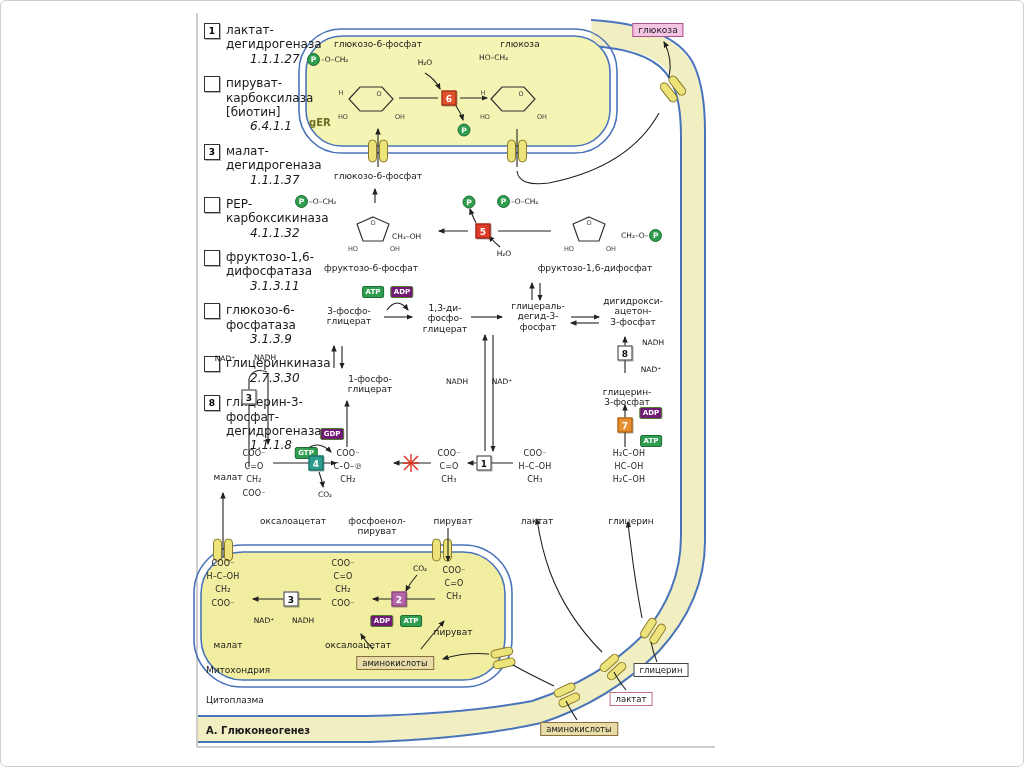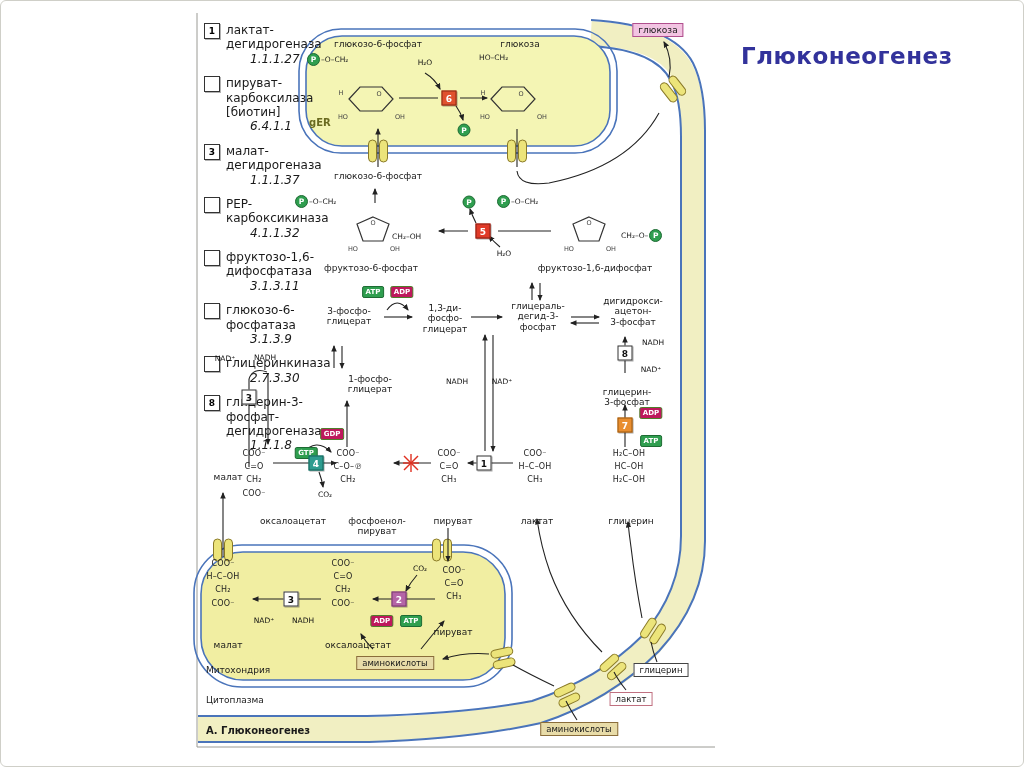--- a/index.html
+++ b/index.html
@@ -12,21 +12,21 @@
   .ger{font-weight:bold;color:#6a6a20;font-size:10px;}
   .formula{position:absolute;font-size:8px;line-height:1.65;color:#222;text-align:center;transform:translateX(-50%);white-space:pre-line;letter-spacing:.2px;}
   .chain{position:absolute;font-size:7.5px;color:#222;display:inline-flex;align-items:center;gap:1px;white-space:nowrap;}
   .ebox{position:absolute;width:13px;height:13px;border:1px solid #333;display:flex;align-items:center;justify-content:center;font-size:9px;font-weight:bold;background:#fff;color:#111;transform:translate(-50%,-50%);box-shadow:1px 1px 0 rgba(0,0,0,.35);z-index:5;}
   .e-red{background:#e03a28;color:#fff;border-color:#8a1f12;}
   .e-orangered{background:#e0512d;color:#fff;border-color:#8a2a12;}
   .e-orange{background:#e98e2f;color:#fff;border-color:#9c5a12;}
   .e-teal{background:#2e9c8f;color:#fff;border-color:#14655b;}
   .e-purple{background:#b565a7;color:#fff;border-color:#7a3a6e;}
   .badge{position:absolute;font-size:7px;font-weight:bold;color:#fff;background:#2f9e4f;border:1px solid #1d6b33;border-radius:2px;padding:0 2.5px;line-height:10px;transform:translate(-50%,-50%);z-index:4;}
-  .badge.light{background:#be185d;border-color:#4e7d2a;}
+  .badge.light{background:#701a75;border-color:#4e7d2a;}
   .pbadge{position:absolute;width:11px;height:11px;border-radius:50%;background:#2f9e4f;border:1px solid #1d6b33;color:#fff;font-size:7.5px;font-weight:bold;display:flex;align-items:center;justify-content:center;transform:translate(-50%,-50%);z-index:4;}
   .pbadge.inline{position:static;transform:none;flex:0 0 auto;}
   .nad{position:absolute;font-size:7.5px;color:#111;transform:translate(-50%,-50%);white-space:nowrap;}
   .cbox{position:absolute;font-size:8.5px;white-space:nowrap;display:flex;align-items:center;justify-content:center;transform:translate(-50%,-50%);padding:1px 5px;background:#fff;border:1px solid #444;color:#1a1a1a;z-index:4;}
   .cbox.pink{background:#f2c4e2;border-color:#b0508e;font-size:9px;}
   .cbox.amino{background:#e8dca8;border-color:#8a6d3b;}
   .cbox.lact{border-color:#c07080;}
   .legend{position:absolute;left:203px;top:22px;width:102px;}
   .leg-item{display:flex;gap:6px;margin-bottom:10px;}
   .leg-num{flex:0 0 14px;width:14px;height:14px;border:1px solid #333;font-size:9px;font-weight:bold;display:flex;align-items:center;justify-content:center;background:#fff;box-shadow:1px 1px 0 rgba(0,0,0,.3);}
@@ -158,21 +158,20 @@
     </g>
 
     <g stroke="#e03020" stroke-width="1.4">
       <line x1="403" y1="455" x2="417" y2="469"></line>
       <line x1="403" y1="469" x2="417" y2="455"></line>
       <line x1="410" y1="453" x2="410" y2="471"></line>
       <line x1="402" y1="462" x2="418" y2="462"></line>
     </g>
   </svg>
 
-  <div class="title">Глюконеогенез</div>
 
   <div class="legend">
     <div class="leg-item">
       <div class="leg-num">1</div>
       <div class="leg-text"><span>лактат-дегидрогеназа</span><br><span class="leg-ec">1.1.1.27</span></div>
     </div>
     <div class="leg-item">
       <div class="leg-num e-purple">2</div>
       <div class="leg-text"><span>пируват-карбоксилаза [биотин]</span><br><span class="leg-ec">6.4.1.1</span></div>
     </div>

